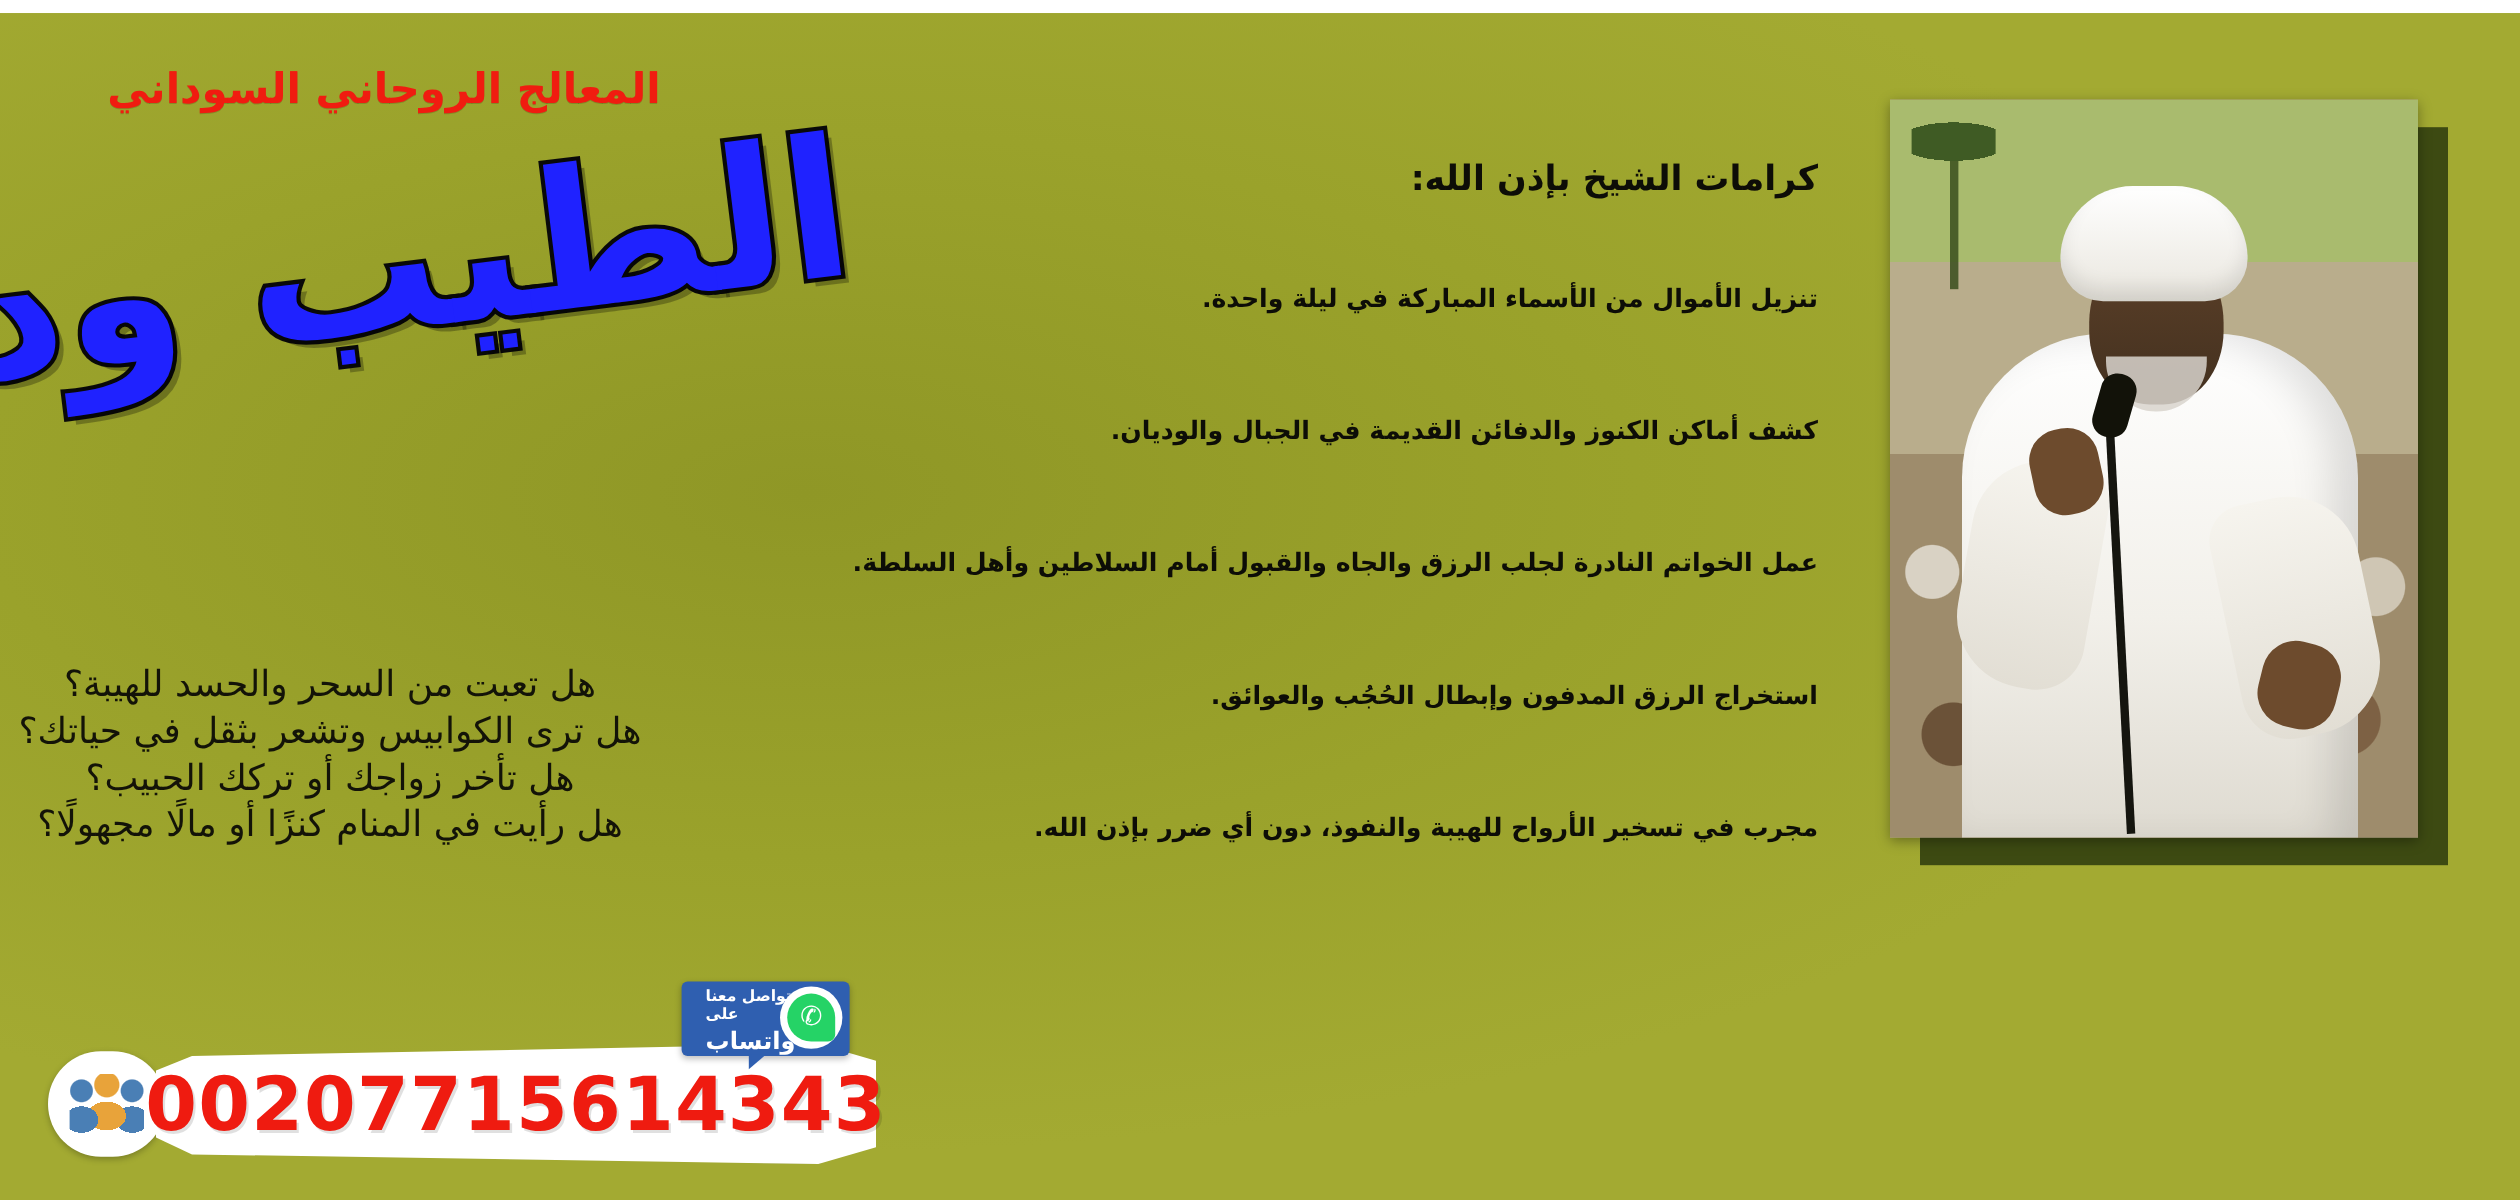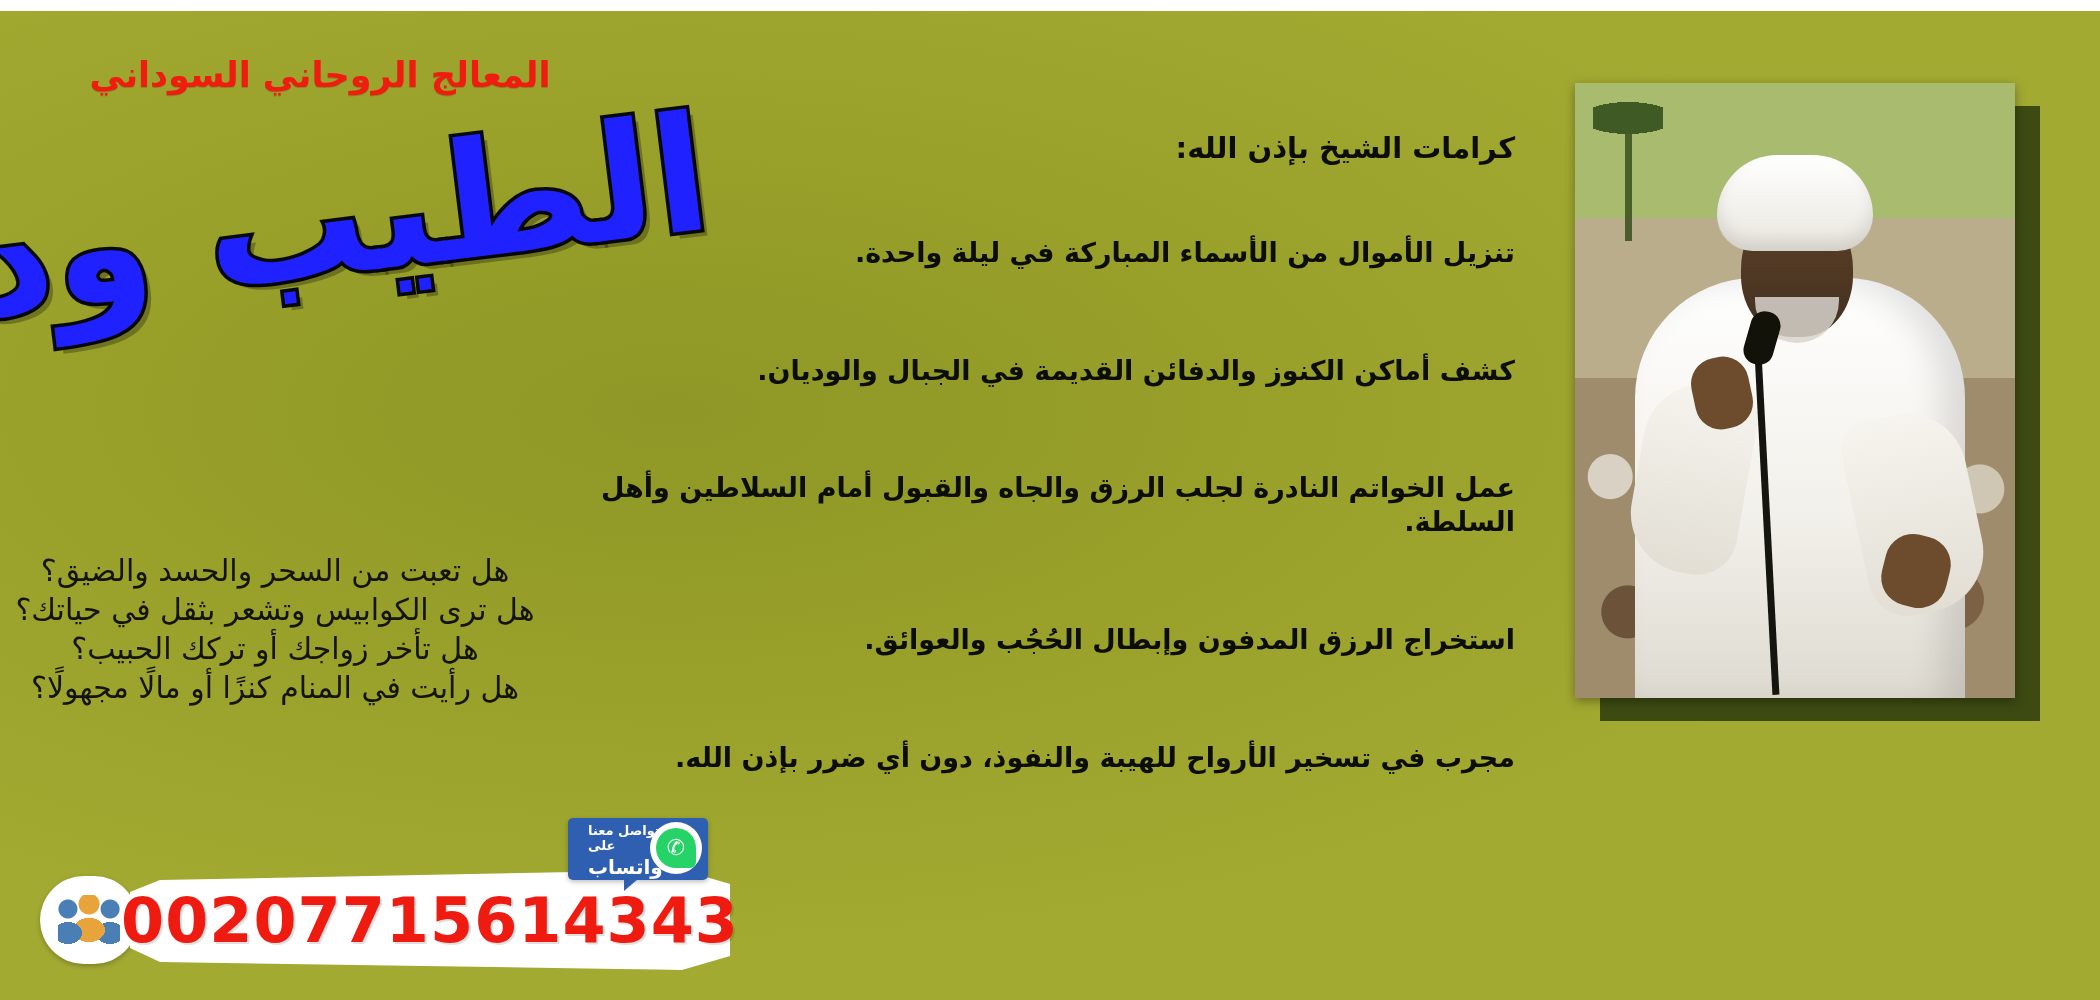--- a/index.html
+++ b/index.html
@@ -60,21 +60,21 @@
     color:#0d0d07;
     font-family:"DejaVu Sans","Liberation Sans",sans-serif;
     font-weight:bold;
   }
   #services-heading{
     font-size:29px;margin:0 0 2px 0;line-height:1.2;
     letter-spacing:-.3px;
   }
   #services-list{list-style:none;margin:0;padding:0;}
   #services-list li{
-    font-size:27px;line-height:1.25;
+    font-size:21px;line-height:1.25;
     margin-top:84px;letter-spacing:-.3px;
   }
   #services-list li:first-child{margin-top:70px;}
 
   
   #photo-shadow{
     position:absolute;left:1600px;top:95px;width:440px;height:615px;
     background:#3d4a12;
   }
   #photo-frame{
@@ -215,21 +215,21 @@
 </head>
 <body>
 
 <div id="banner">
 
   <div id="top-headline">المعالج الروحاني السوداني</div>
 
   <div id="main-title">الطيب ود النور</div>
 
   <div id="questions">
-    <span class="q">هل تعبت من السحر والحسد والضيق؟</span>
+    <span class="q">هل تعبت من السحر والحسد للهيبة؟</span>
     <span class="q">هل ترى الكوابيس وتشعر بثقل في حياتك؟</span>
     <span class="q">هل تأخر زواجك أو تركك الحبيب؟</span>
     <span class="q">هل رأيت في المنام كنزًا أو مالًا مجهولًا؟</span>
   </div>
 
   <div id="services">
     <div id="services-heading">كرامات الشيخ بإذن الله:</div>
     <ul id="services-list">
       <li>تنزيل الأموال من الأسماء المباركة في ليلة واحدة.</li>
       <li>كشف أماكن الكنوز والدفائن القديمة في الجبال والوديان.</li>

